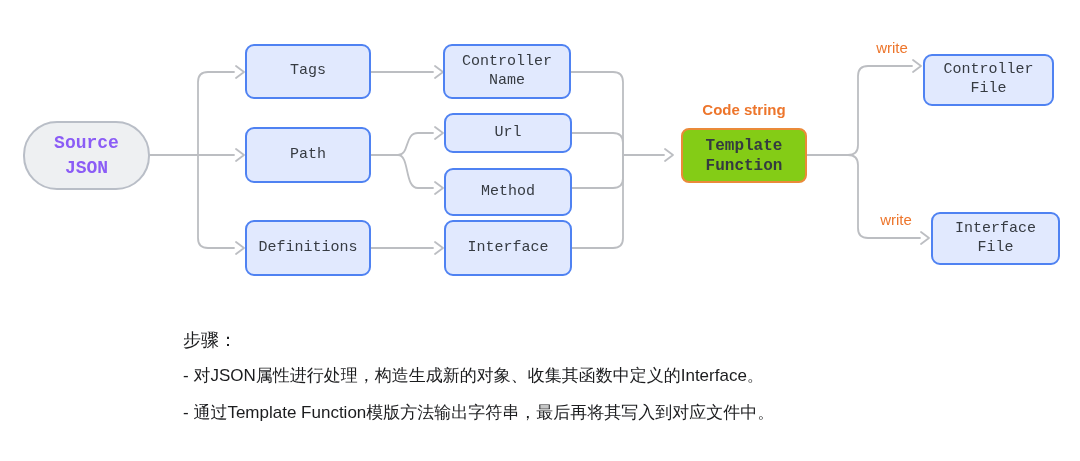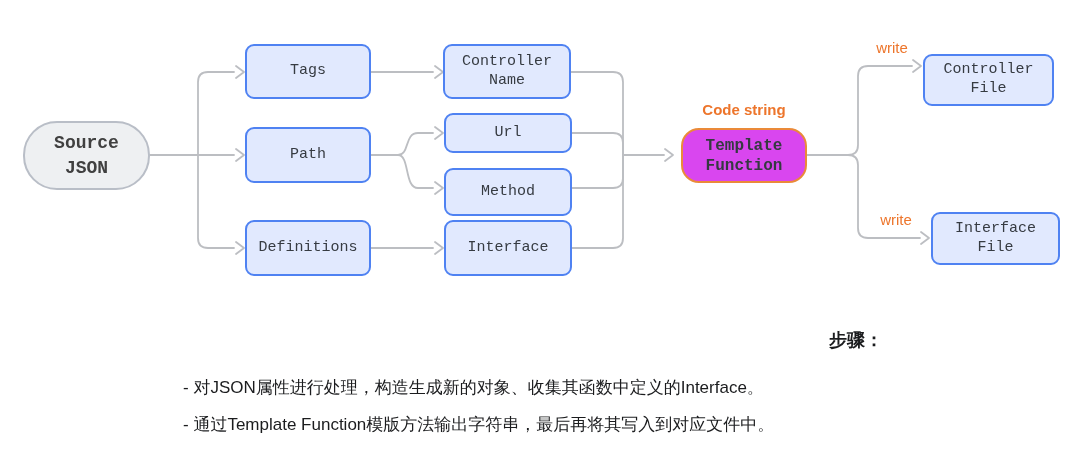--- a/index.html
+++ b/index.html
@@ -24,45 +24,45 @@
     line-height:1.25;
     white-space:pre-line;
     font-family:Liberation Mono, monospace;
   }
   .node.pill{
     background:#eef0f2;
     border:2px solid #b9bec7;
     border-radius:34px;
     font-weight:bold;
     font-size:18px;
-    color:#404040;
+    color:#8b5cf6;
     line-height:1.35;
   }
   .node.accent{
-    background:#d946ef;
+    background:#84cc16;
     border:2px solid #ea8a39;
     font-weight:bold;
     font-size:16px;
     color:#343a40;
-    border-radius:18px;
+    border-radius:8px;
   }
   .edge-label{
     position:absolute;
     color:#ed752b;
     font-size:15px;
   }
   .edge-label.bold{font-weight:bold;}
   .steps{
     position:absolute;
     left:183px;top:328px;
     width:700px;
     color:#1b1c1e;
     font-size:17px;
   }
-  .steps .title{font-weight:bold;font-size:18px;margin-bottom:24px;text-align:right;}
+  .steps .title{font-weight:normal;font-size:18px;margin-bottom:12px;}
   .steps .item{margin-bottom:14px;}
 </style>
 </head>
 <body>
 
 <div class="canvas">
 
   <svg class="edges" viewBox="0 0 1080 461" fill="none" stroke="#bcbec2" stroke-width="1.8" stroke-linecap="round" stroke-linejoin="round">
     <g>
       <path d="M150 155 H234"></path>

